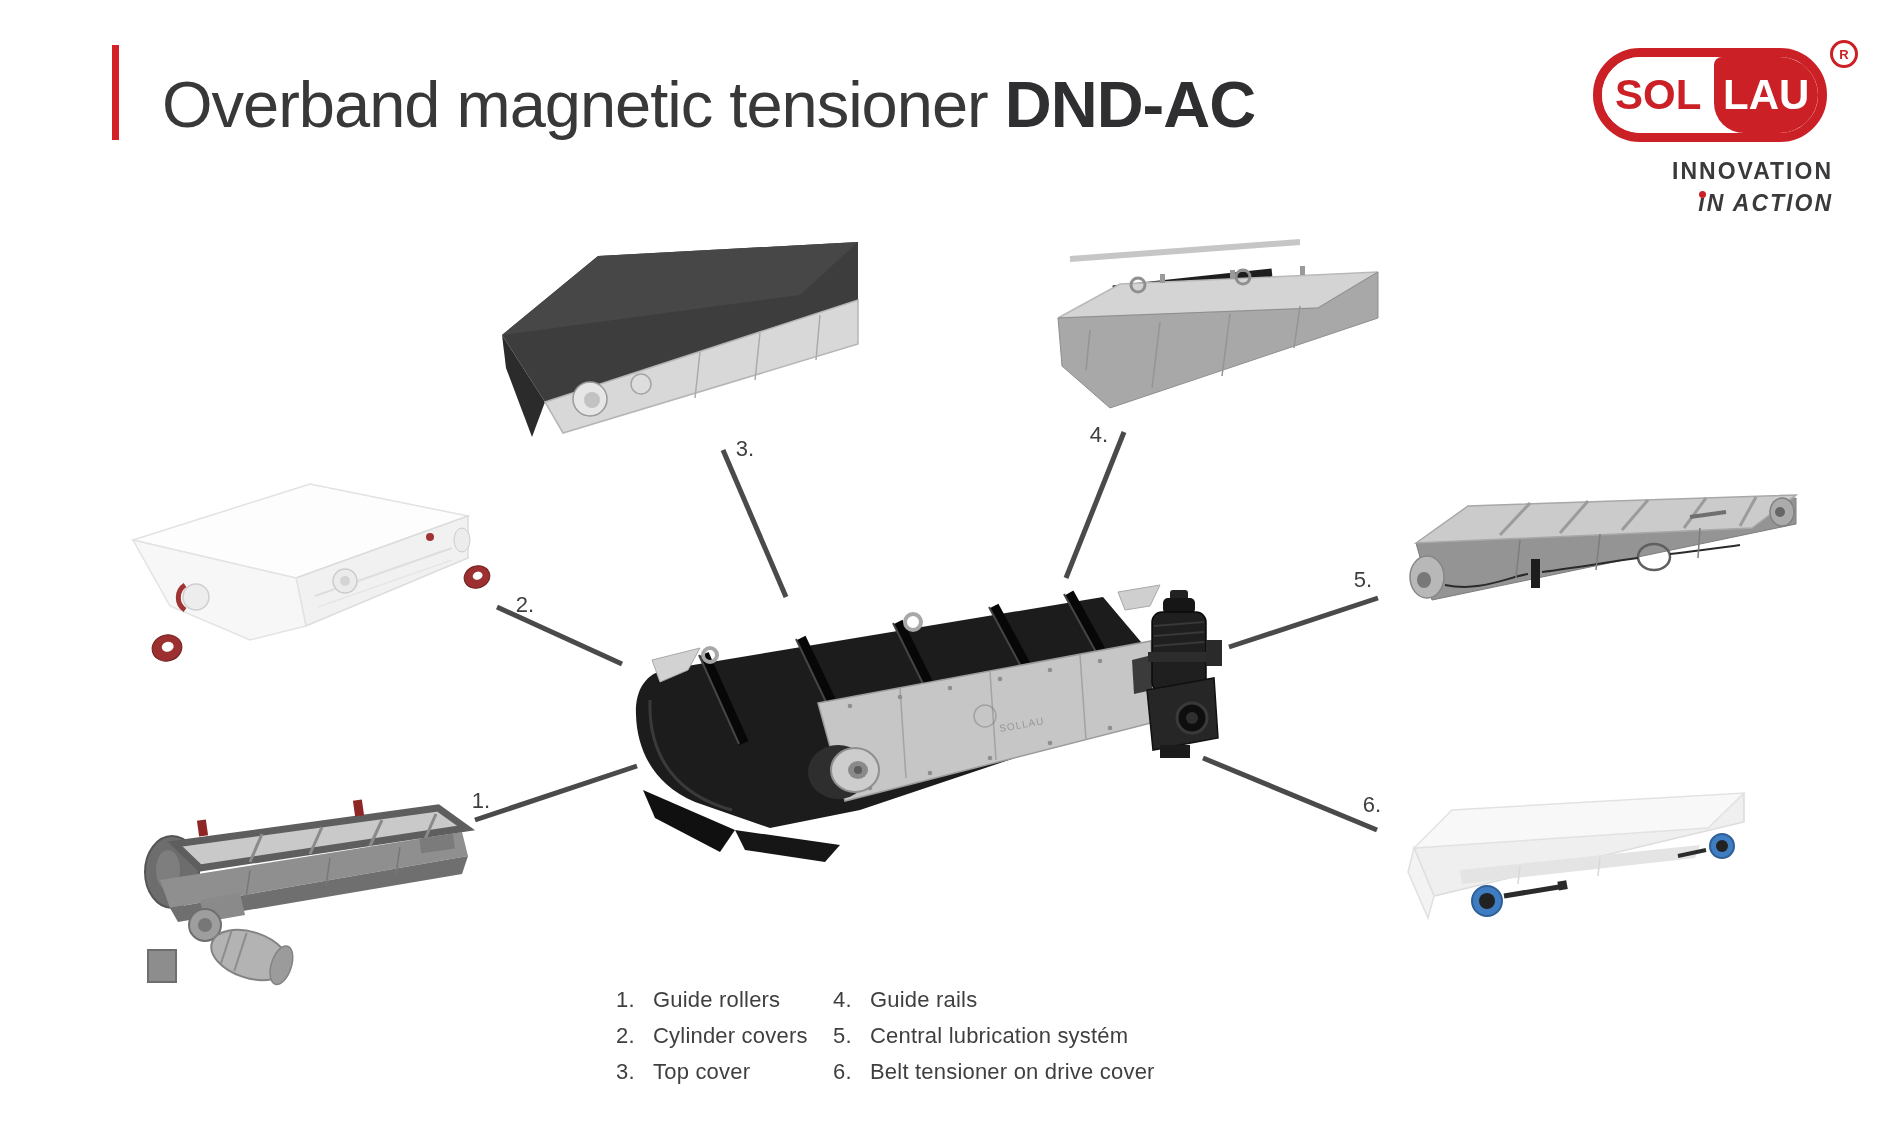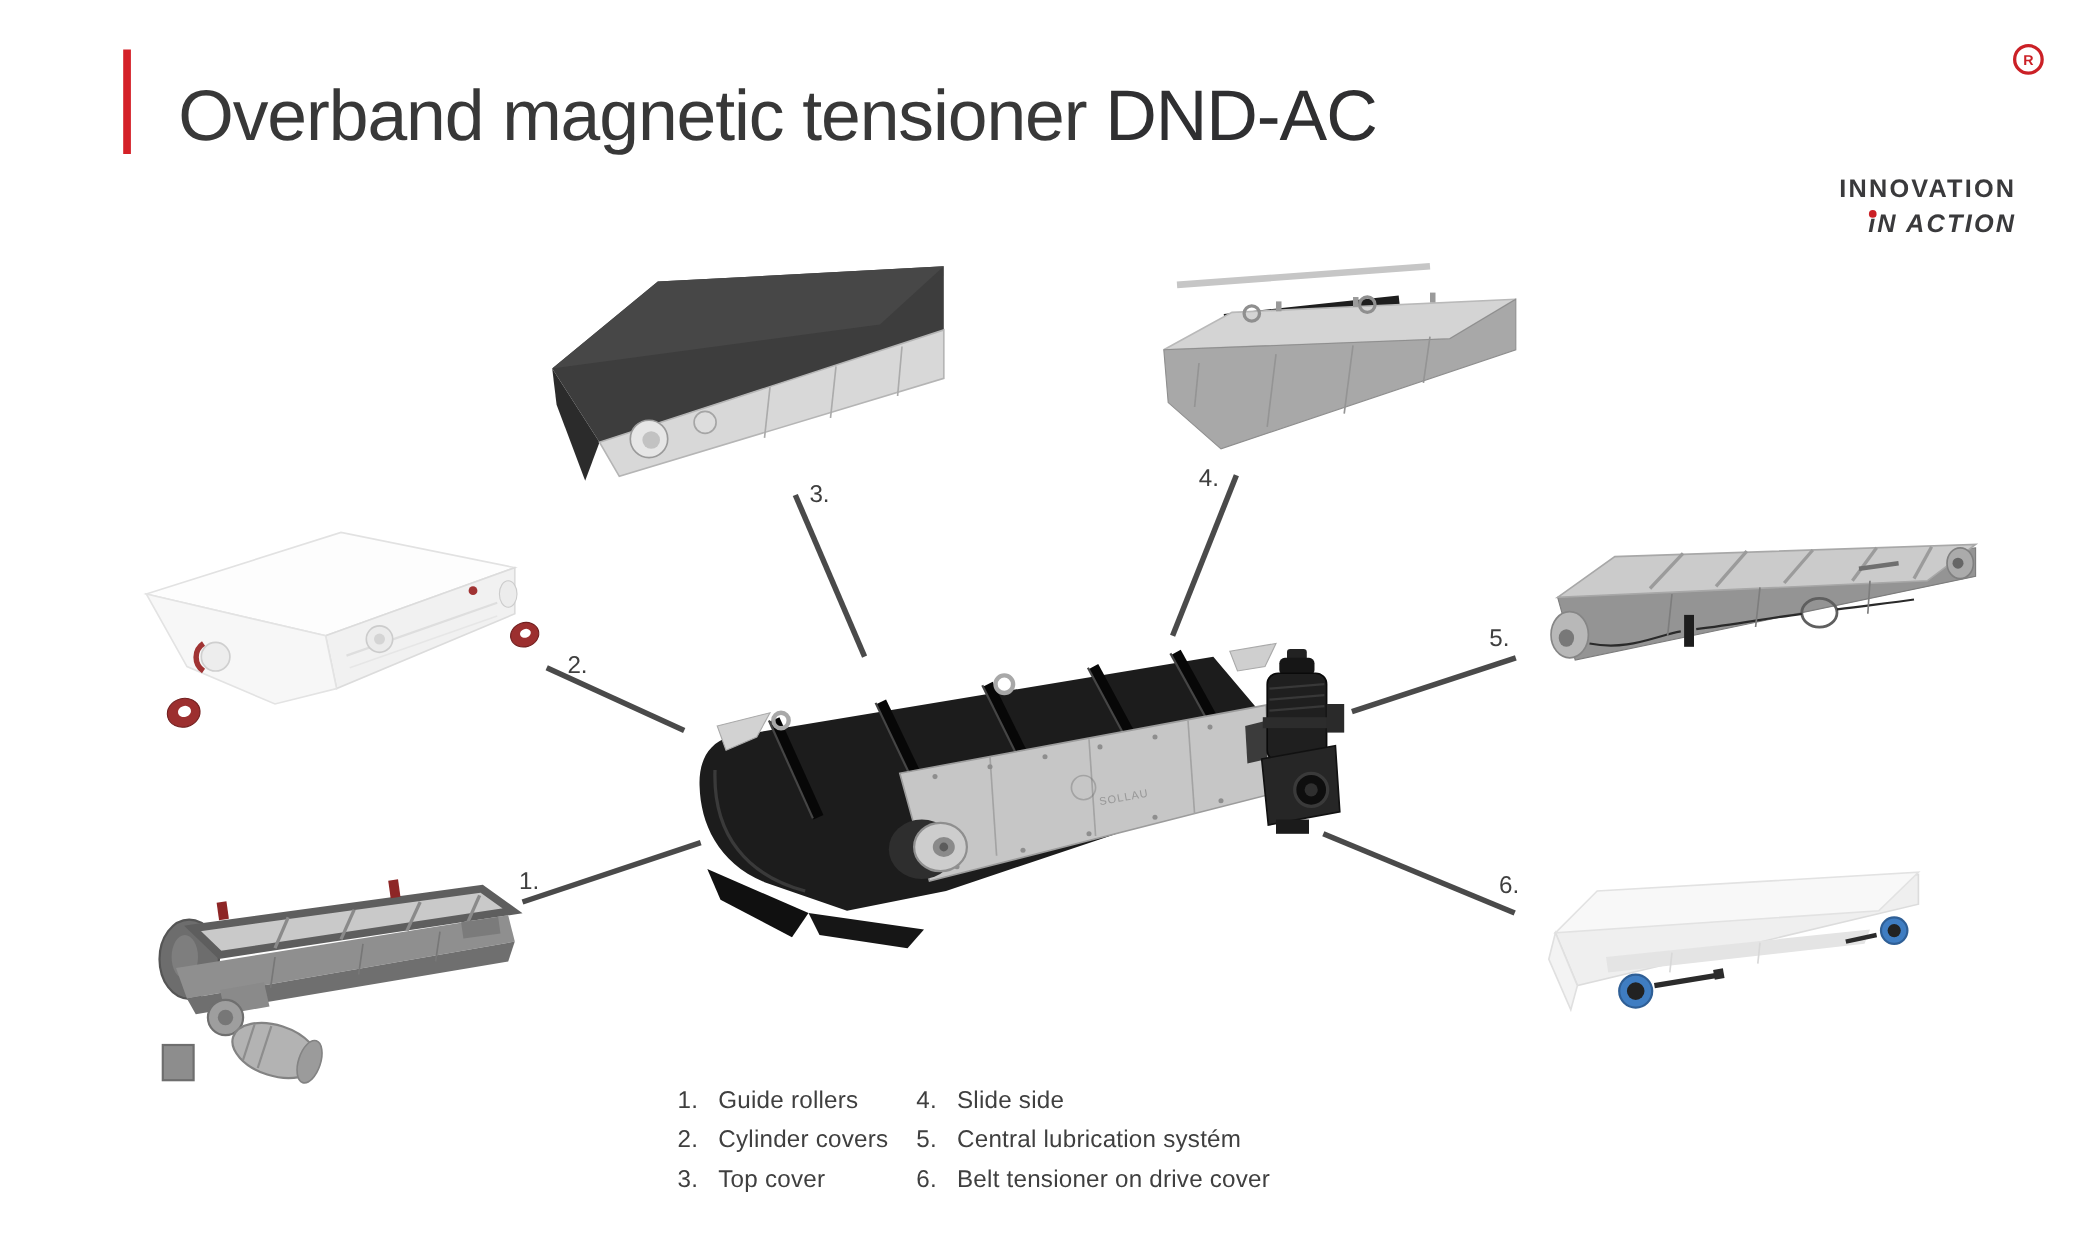--- a/index.html
+++ b/index.html
@@ -3,21 +3,21 @@
 <meta charset="utf-8">
 <style>
   html,body{margin:0;padding:0;background:#ffffff;}
   .stage{position:relative;width:1900px;height:1143px;background:#ffffff;overflow:hidden;
          font-family:"Liberation Sans",sans-serif;}
 
   
   .accent-bar{position:absolute;left:112px;top:45px;width:7px;height:95px;background:#d42027;}
   .title{position:absolute;left:162px;top:72px;margin:0;font-size:65px;line-height:65px;
          font-weight:300;letter-spacing:-1px;color:#383838;white-space:nowrap;}
-  .title b{font-weight:400;color:#2f2f31;}
+  .title b{font-weight:700;color:#2f2f31;}
 
   
   .logo{position:absolute;left:1560px;top:40px;width:300px;height:190px;}
   .logo-capsule{position:absolute;left:33px;top:8px;width:216px;height:76px;
         border:9px solid #cb2026;border-radius:60px;background:#ffffff;
         display:flex;align-items:stretch;overflow:hidden;}
   .logo-left{flex:0 0 52%;display:flex;align-items:center;justify-content:center;
         background:#ffffff;color:#cb2026;font-weight:700;font-size:42px;letter-spacing:0px;}
   .logo-right{flex:1;display:flex;align-items:center;justify-content:center;
         background:#cb2026;color:#ffffff;font-weight:700;font-size:42px;
@@ -50,20 +50,24 @@
 </style>
 </head>
 <body>
 
 <div class="stage">
 
   <div class="accent-bar"></div>
   <h1 class="title"><span>Overband magnetic tensioner </span><b>DND-AC</b></h1>
 
   <div class="logo">
+    <div class="logo-capsule">
+      <span class="logo-left">SOL</span>
+      <span class="logo-right">LAU</span>
+    </div>
     <span class="logo-r">R</span>
     <div class="tagline1">INNOVATION</div>
     <div class="tagline2"><span class="i-dot">i</span><span>N ACTION</span></div>
   </div>
 
   <svg class="diagram" viewBox="0 0 1900 1143">
 
     <g stroke="#4a4a4a" stroke-width="5">
       <line x1="475" y1="820" x2="637" y2="766"></line>
       <line x1="497" y1="607" x2="622" y2="664"></line>
@@ -285,21 +289,21 @@
         <span class="lt">Cylinder covers</span>
       </div>
       <div class="legend-row">
         <span class="ln">3.</span>
         <span class="lt">Top cover</span>
       </div>
     </div>
     <div class="legend-col c2">
       <div class="legend-row">
         <span class="ln">4.</span>
-        <span class="lt">Slide side</span>
+        <span class="lt">Guide rails</span>
       </div>
       <div class="legend-row">
         <span class="ln">5.</span>
         <span class="lt">Central lubrication systém</span>
       </div>
       <div class="legend-row">
         <span class="ln">6.</span>
         <span class="lt">Belt tensioner on drive cover</span>
       </div>
     </div>

